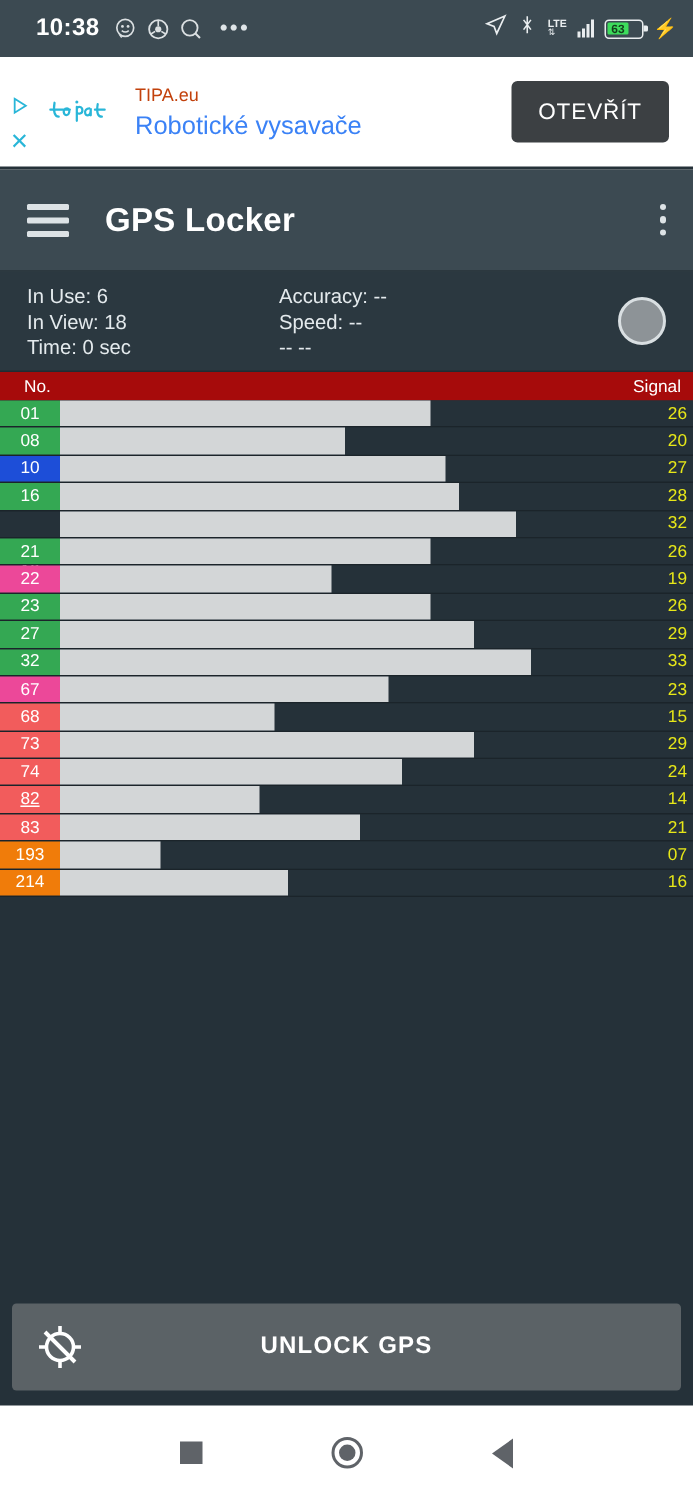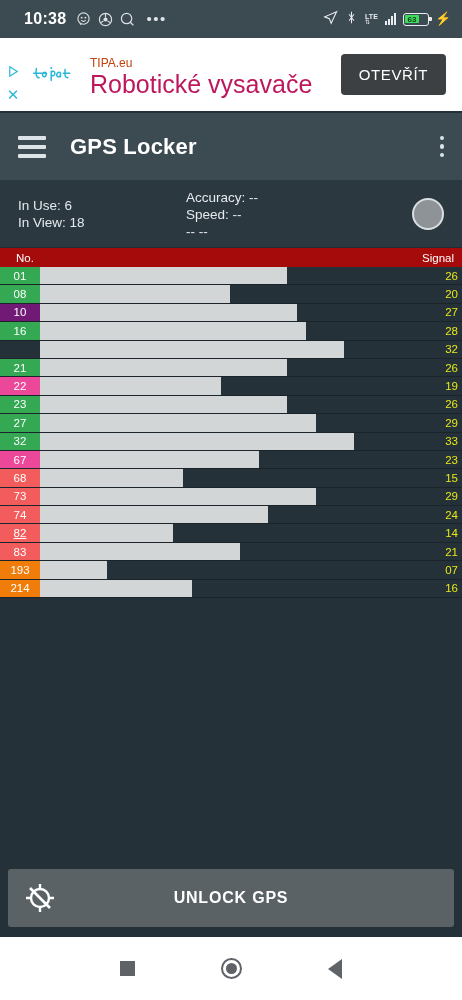--- a/index.html
+++ b/index.html
@@ -46,21 +46,21 @@
     height: 75px; background: #ffffff; display: flex; align-items: center;
     border-bottom: 2px solid #253139; position: relative;
   }
   .ad-left { width: 26px; height: 100%; display:flex; flex-direction:column;
     justify-content:center; align-items:center; gap: 13px; padding-top: 14px;}
   .ad-choice { width:13px; height:13px; }
   .ad-close { font-size: 15px; color: #29b6d8; line-height: 10px; font-weight: 300;}
   .ad-logo { width: 56px; display:flex; align-items:center; justify-content:center; }
   .ad-text { padding-left: 8px; }
   .ad-adv { font-size: 12px; color: #c2410c; line-height: 18px; }
-  .ad-title { font-size: 25px; color: #be185d; line-height: 24px; }
+  .ad-title { font-size: 17px; color: #3b82f6; line-height: 24px; }
   .ad-cta {
     margin-left: auto; margin-right: 16px;
     background: #3c4043; color: #fff; font-size: 15px; font-weight: 500;
     letter-spacing: .6px; padding: 12px 18px; border-radius: 4px;
   }
 
   
   .appbar {
     height: 68px; background: #3c4a52; display: flex; align-items: center;
     padding: 0 18px; border-bottom: 1px solid #2c383f;
@@ -229,20 +229,21 @@
         <i></i>
         <i></i>
         <i></i>
       </div>
   </div>
 
   <div class="info">
     <div class="info-col c1">
       <div>In Use: 6</div>
       <div>In View: 18</div>
+      <div>Time: 0 sec</div>
     </div>
     <div class="info-col c2">
       <div>Accuracy: --</div>
       <div>Speed: --</div>
       <div>-- --</div>
     </div>
     <div class="fix-dot"></div>
   </div>
 
   <div class="tbl-head">
@@ -258,21 +259,21 @@
         <div class="r-sig" style="color: rgb(231, 231, 24);">26</div>
       </div>
       <div class="row">
         <div class="r-no" style="background: rgb(52, 168, 83);">08</div>
         <div class="r-bar-area">
           <div class="r-bar" style="background: rgb(211, 214, 215); width: 50%;"></div>
         </div>
         <div class="r-sig" style="color: rgb(231, 231, 24);">20</div>
       </div>
       <div class="row">
-        <div class="r-no" style="background: #701a75;">10</div>
+        <div class="r-no" style="background: #1d4ed8;">10</div>
         <div class="r-bar-area">
           <div class="r-bar" style="background: rgb(211, 214, 215); width: 67.5%;"></div>
         </div>
         <div class="r-sig" style="color: rgb(231, 231, 24);">27</div>
       </div>
       <div class="row">
         <div class="r-no" style="background: rgb(52, 168, 83);">16</div>
         <div class="r-bar-area">
           <div class="r-bar" style="background: rgb(211, 214, 215); width: 70%;"></div>
         </div>

